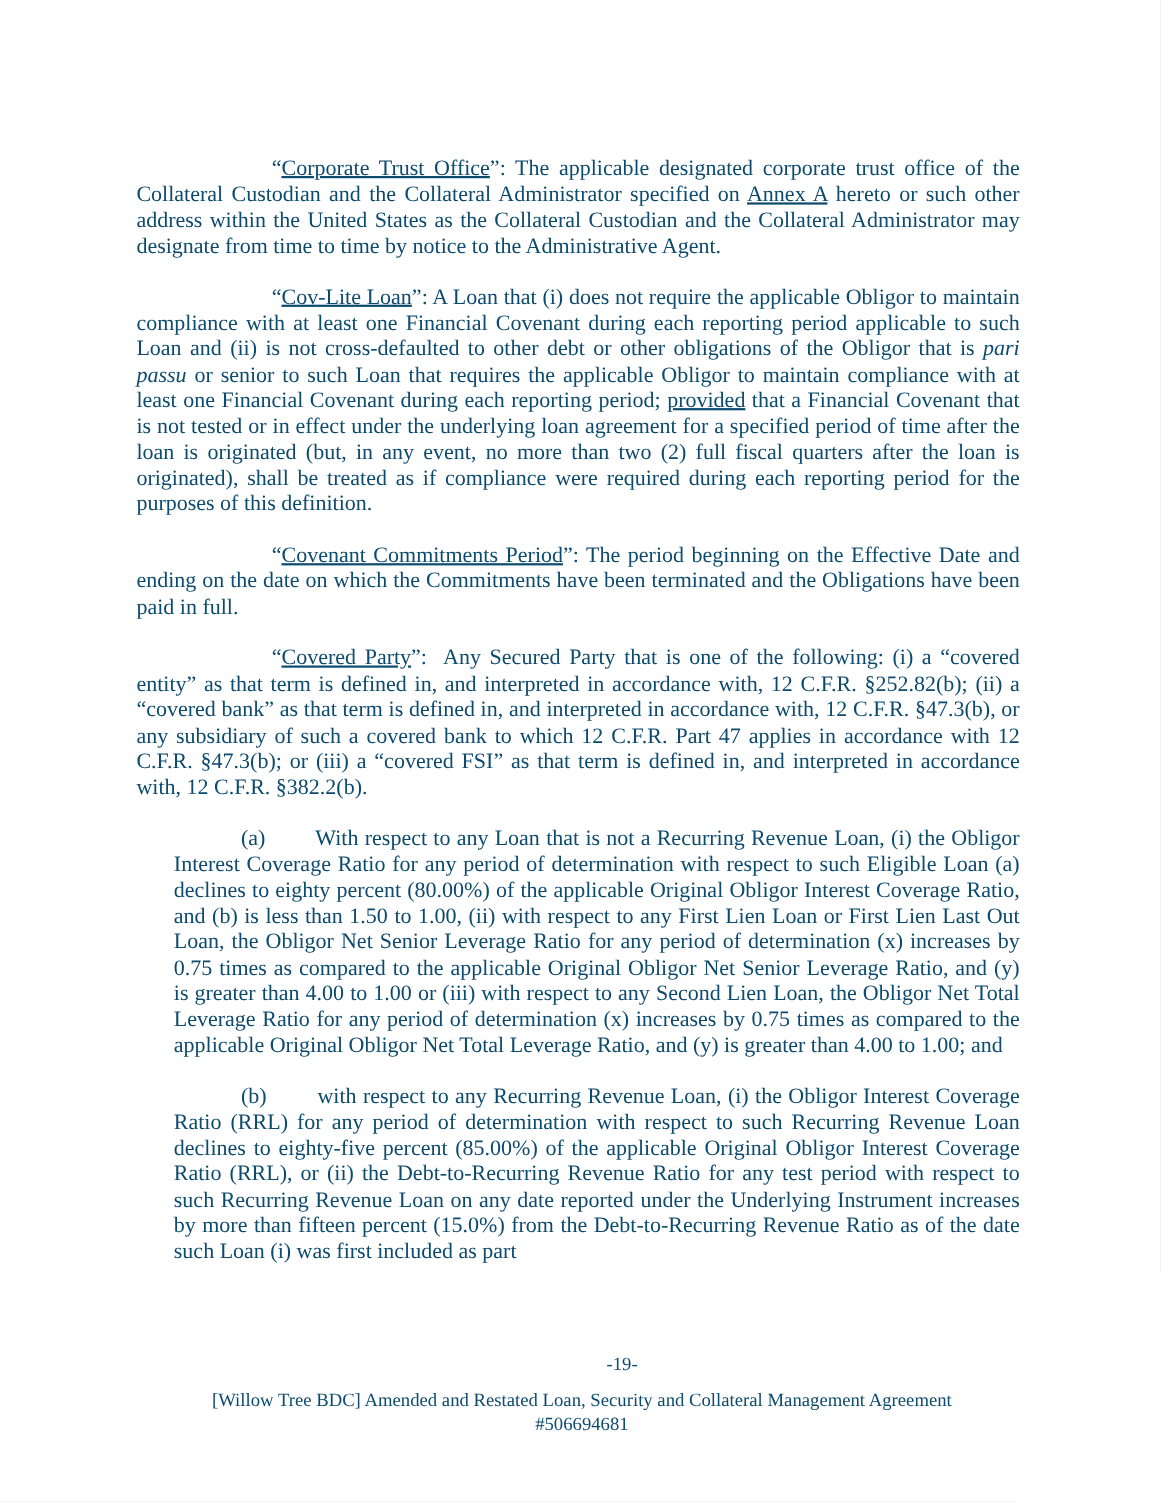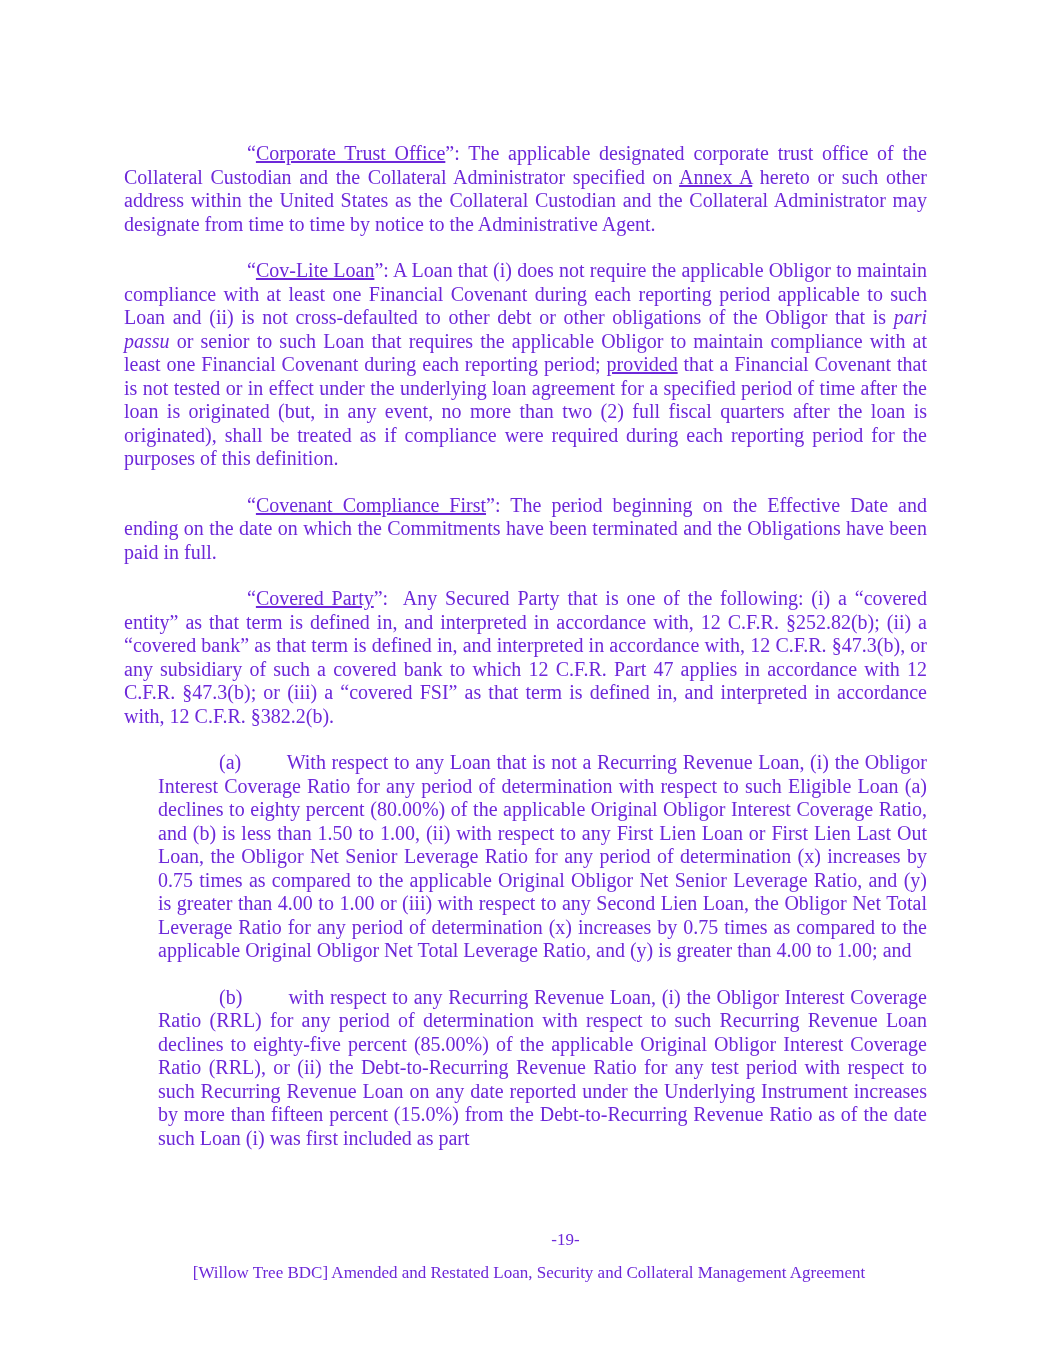--- a/index.html
+++ b/index.html
@@ -3,21 +3,21 @@
 <meta charset="utf-8">
 <style>
   html, body { margin: 0; padding: 0; background: #e8e8e8; }
   .page {
     position: relative;
     width: 1055px;
     height: 1365px;
     margin: 0 auto;
     background: #ffffff;
     font-family: "Liberation Serif", serif;
-    color: #6d28d9;
+    color: #0c4a6e;
     overflow: hidden;
   }
   .content {
     position: absolute;
     left: 124px;
     top: 142px;
     width: 803px;
   }
   .content p {
     margin: 0 0 23px 0;
@@ -49,24 +49,25 @@
     text-align: center;
   }
 </style>
 </head>
 <body>
 
 <div class="page">
   <div class="content">
     <p class="body-para"><span>“</span><span class="u">Corporate Trust Office</span><span>”: The applicable designated corporate trust office of the Collateral Custodian and the Collateral Administrator specified on </span><span class="u">Annex A</span><span> hereto or such other address within the United States as the Collateral Custodian and the Collateral Administrator may designate from time to time by notice to the Administrative Agent.</span></p>
     <p class="body-para"><span>“</span><span class="u">Cov-Lite Loan</span><span>”: A Loan that (i) does not require the applicable Obligor to maintain compliance with at least one Financial Covenant during each reporting period applicable to such Loan and (ii) is not cross-defaulted to other debt or other obligations of the Obligor that is </span><span class="i">pari passu</span><span> or senior to such Loan that requires the applicable Obligor to maintain compliance with at least one Financial Covenant during each reporting period; </span><span class="u">provided</span><span> that a Financial Covenant that is not tested or in effect under the underlying loan agreement for a specified period of time after the loan is originated (but, in any event, no more than two (2) full fiscal quarters after the loan is originated), shall be treated as if compliance were required during each reporting period for the purposes of this definition.</span></p>
-    <p class="body-para"><span>“</span><span class="u">Covenant Compliance First</span><span>”: The period beginning on the Effective Date and ending on the date on which the Commitments have been terminated and the Obligations have been paid in full.</span></p>
+    <p class="body-para"><span>“</span><span class="u">Covenant Commitments Period</span><span>”: The period beginning on the Effective Date and ending on the date on which the Commitments have been terminated and the Obligations have been paid in full.</span></p>
     <p class="body-para"><span>“</span><span class="u">Covered Party</span><span>”:&nbsp; Any Secured Party that is one of the following: (i) a “covered entity” as that term is defined in, and interpreted in accordance with, 12 C.F.R. §252.82(b); (ii) a “covered bank” as that term is defined in, and interpreted in accordance with, 12 C.F.R. §47.3(b), or any subsidiary of such a covered bank to which 12 C.F.R. Part 47 applies in accordance with 12 C.F.R. §47.3(b); or (iii) a “covered FSI” as that term is defined in, and interpreted in accordance with, 12 C.F.R. §382.2(b).</span></p>
     <p class="sub-para"><span>(a)&nbsp;&nbsp;&nbsp;&nbsp;&nbsp;&nbsp;&nbsp;&nbsp;With respect to any Loan that is not a Recurring Revenue Loan, (i) the Obligor Interest Coverage Ratio for any period of determination with respect to such Eligible Loan (a) declines to eighty percent (80.00%) of the applicable Original Obligor Interest Coverage Ratio, and (b) is less than 1.50 to 1.00, (ii) with respect to any First Lien Loan or First Lien Last Out Loan, the Obligor Net Senior Leverage Ratio for any period of determination (x) increases by 0.75 times as compared to the applicable Original Obligor Net Senior Leverage Ratio, and (y) is greater than 4.00 to 1.00 or (iii) with respect to any Second Lien Loan, the Obligor Net Total Leverage Ratio for any period of determination (x) increases by 0.75 times as compared to the applicable Original Obligor Net Total Leverage Ratio, and (y) is greater than 4.00 to 1.00; and</span></p>
     <p class="sub-para"><span>(b)&nbsp;&nbsp;&nbsp;&nbsp;&nbsp;&nbsp;&nbsp;&nbsp;with respect to any Recurring Revenue Loan, (i) the Obligor Interest Coverage Ratio (RRL) for any period of determination with respect to such Recurring Revenue Loan declines to eighty-five percent (85.00%) of the applicable Original Obligor Interest Coverage Ratio (RRL), or (ii) the Debt-to-Recurring Revenue Ratio for any test period with respect to such Recurring Revenue Loan on any date reported under the Underlying Instrument increases by more than fifteen percent (15.0%) from the Debt-to-Recurring Revenue Ratio as of the date such Loan (i) was first included as part</span></p>
   </div>
 
   <div class="page-number">-19-</div>
 
   <div class="footer">
     <div>[Willow Tree BDC] Amended and Restated Loan, Security and Collateral Management Agreement</div>
+    <div>#506694681</div>
   </div>
 </div>
 
 </body></html>

